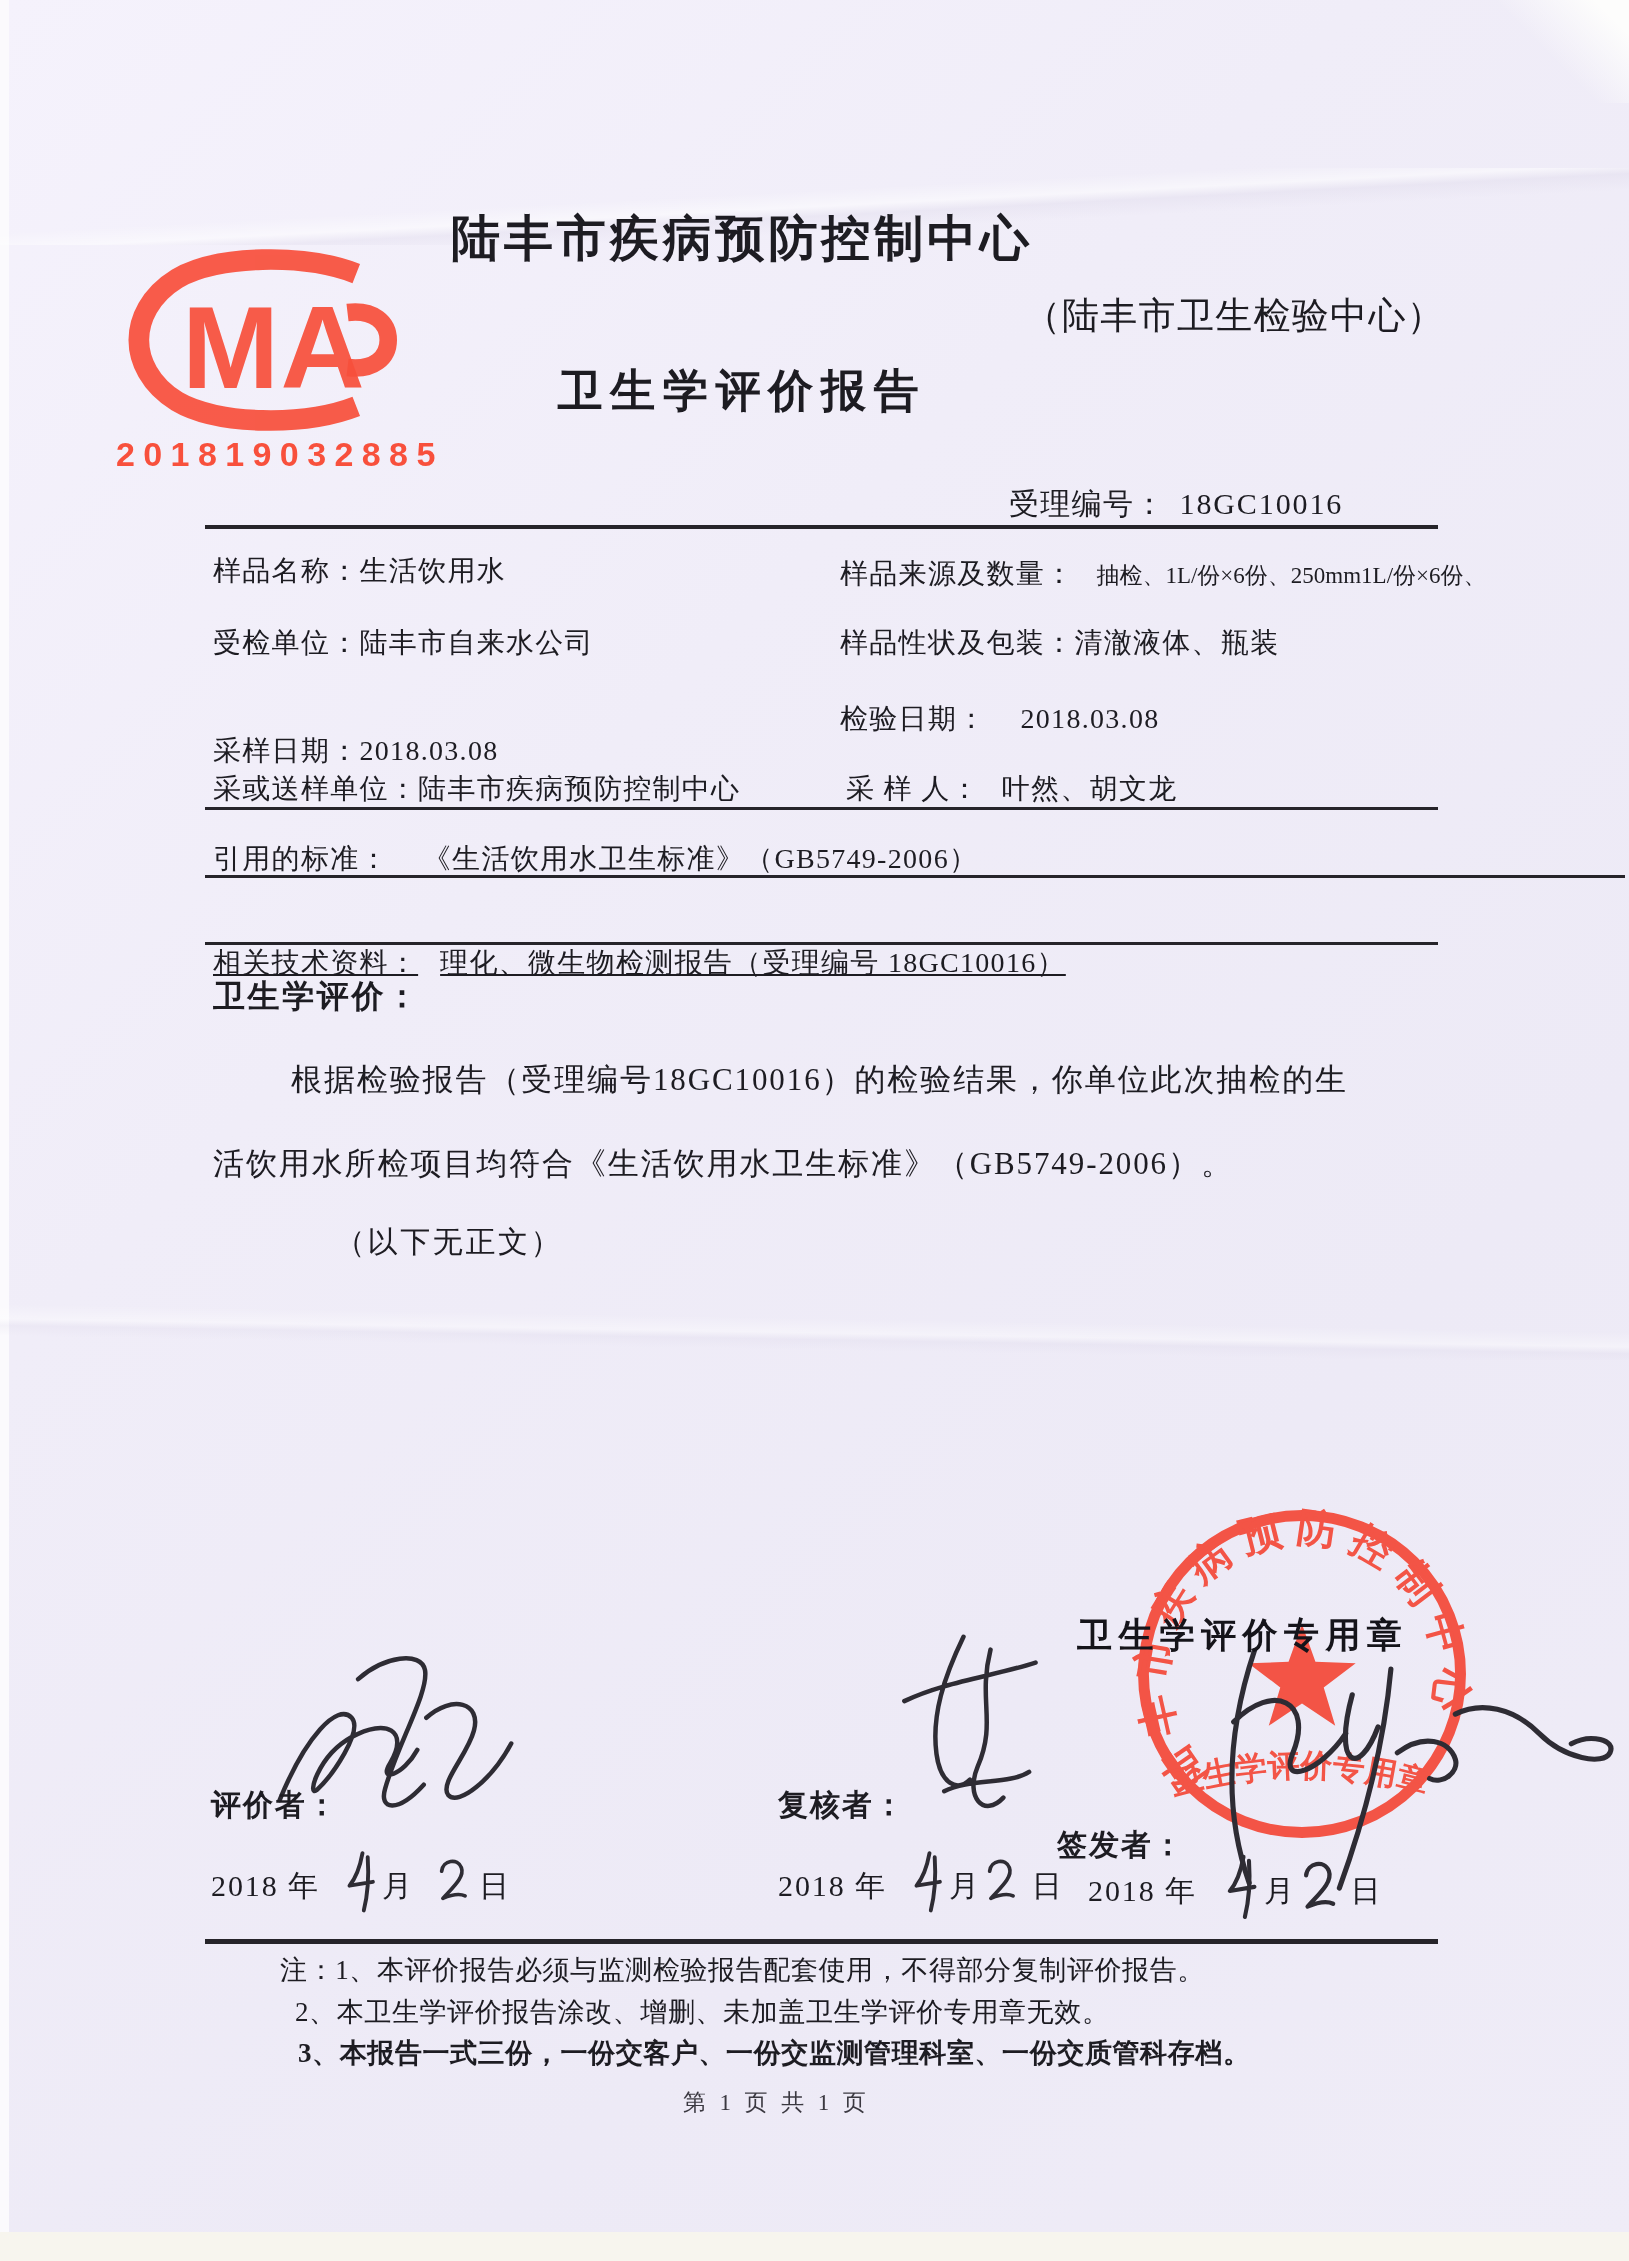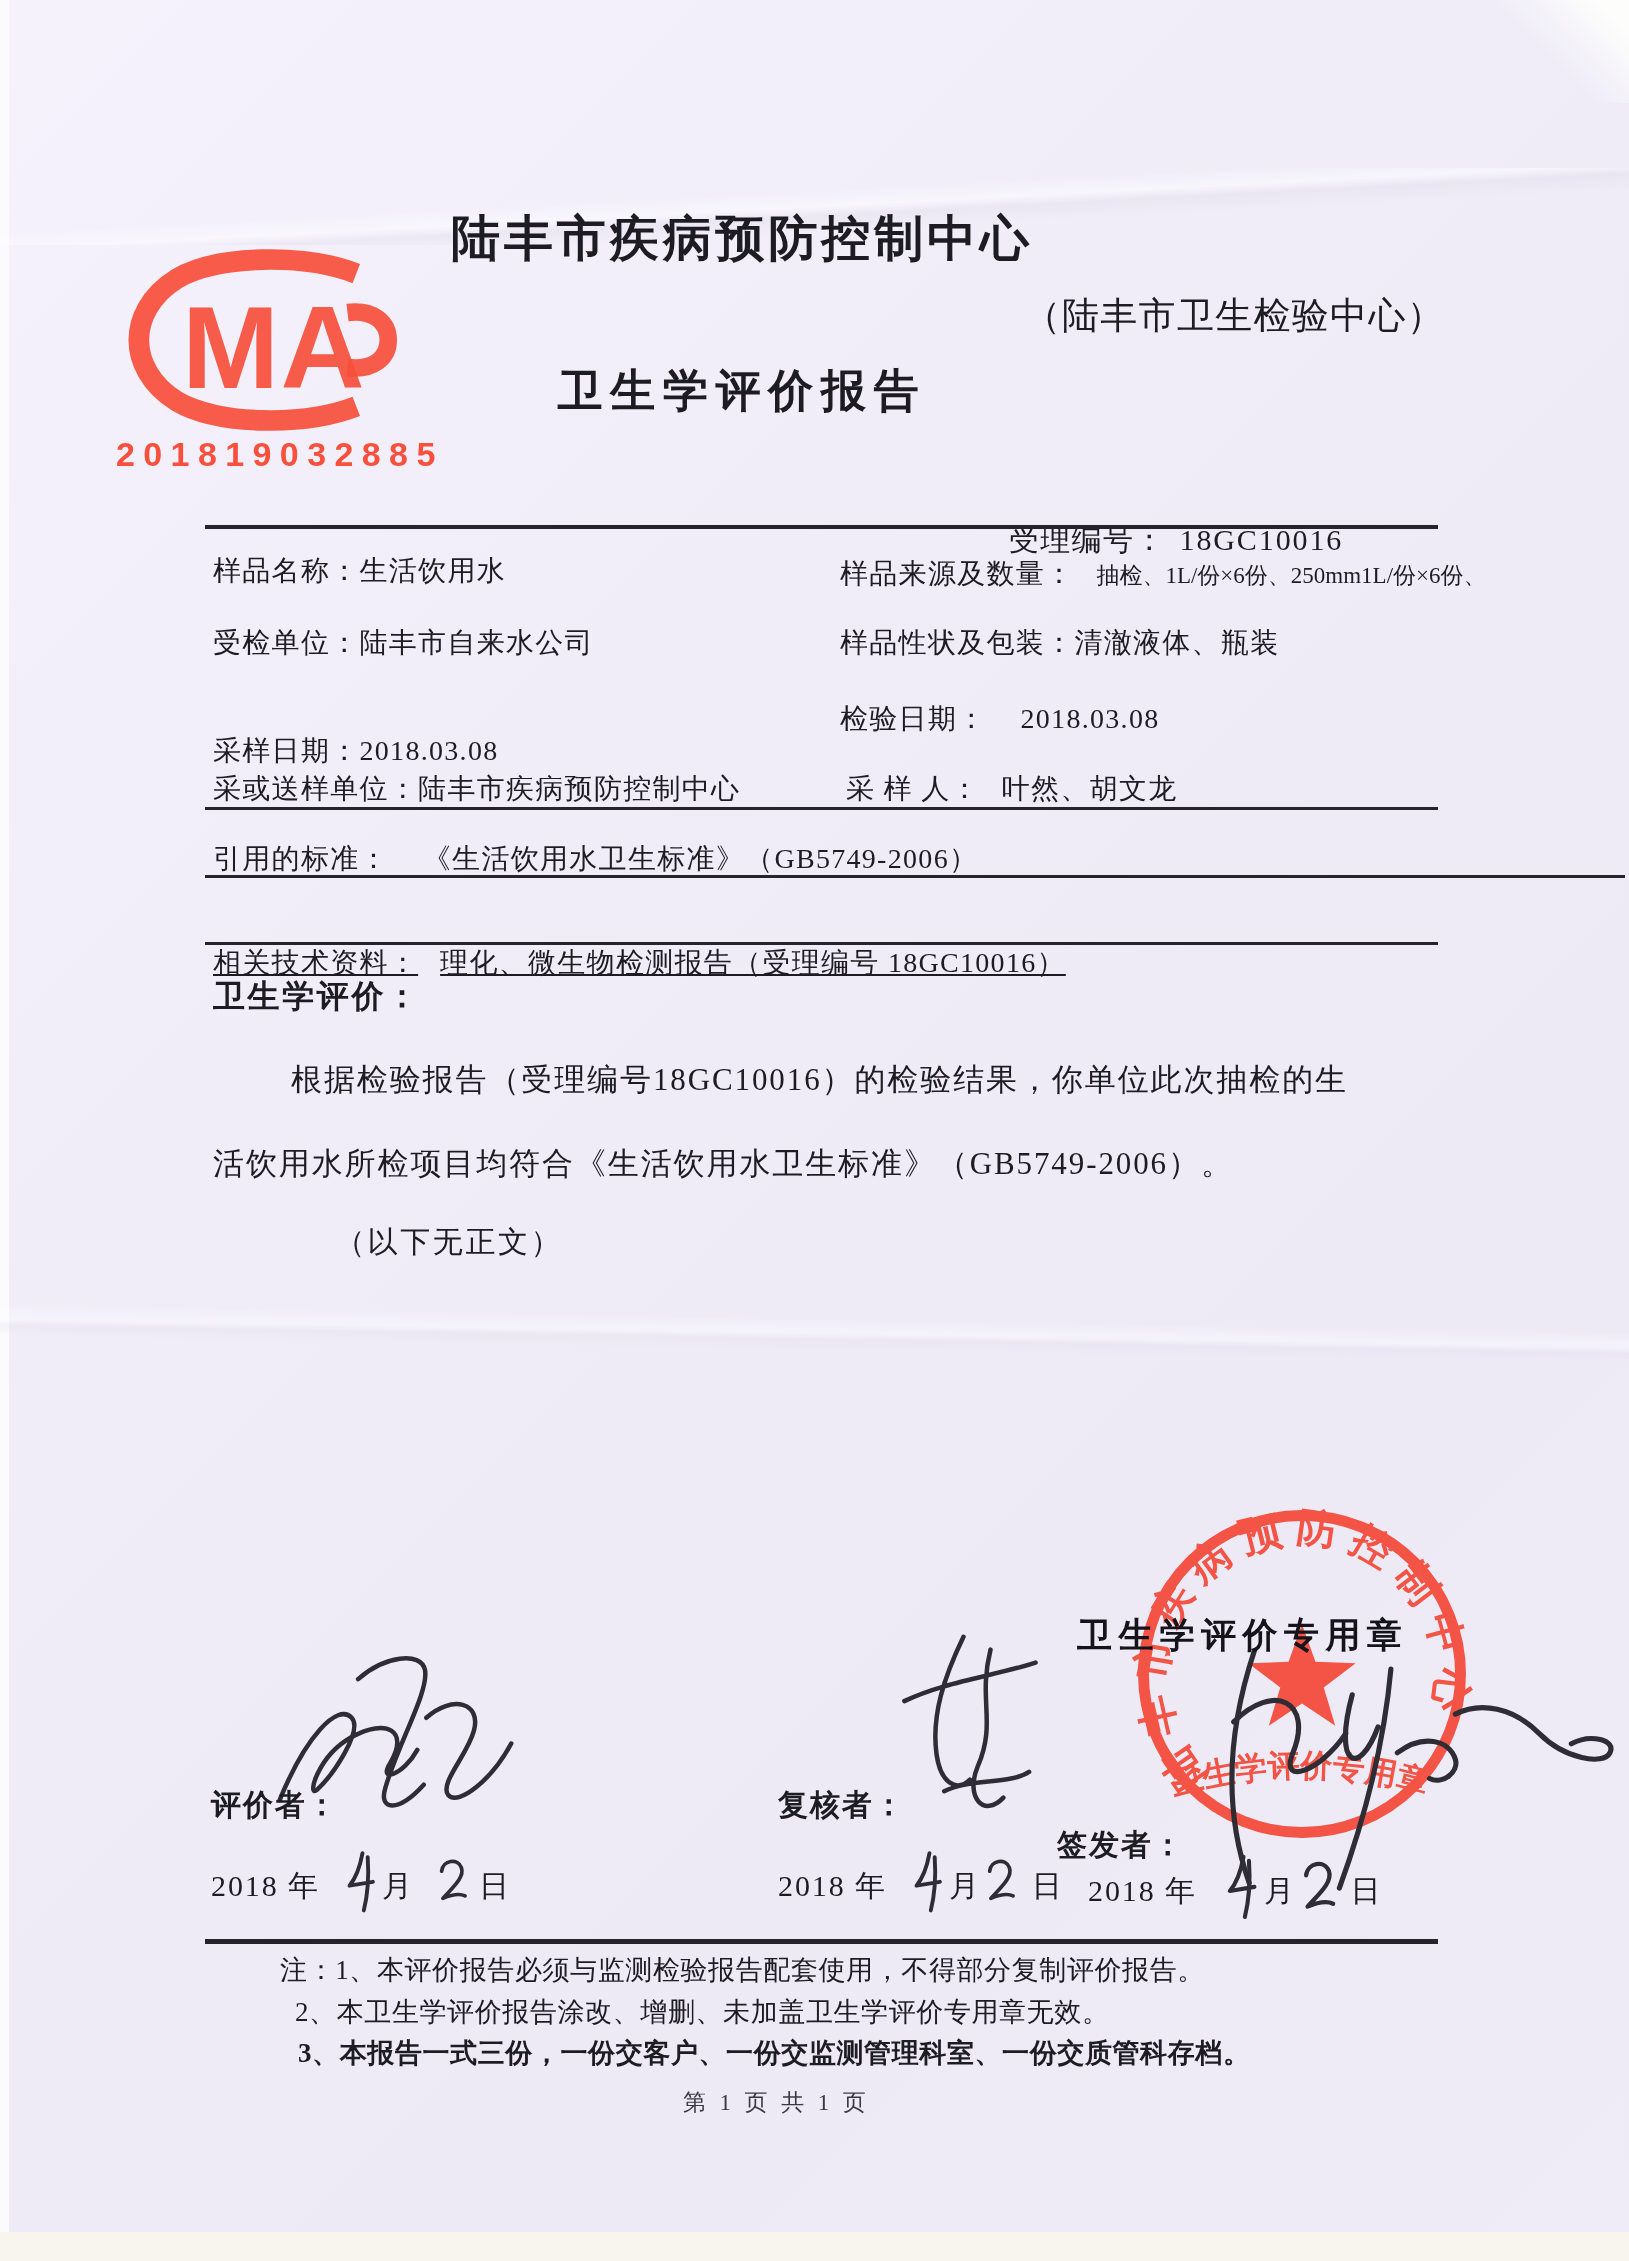--- a/index.html
+++ b/index.html
@@ -19,21 +19,21 @@
   .crease-2{left:0;top:1302px;width:1630px;height:58px;
     background:linear-gradient(181deg,rgba(255,255,255,0) 35%,rgba(255,255,255,.4) 52%,rgba(216,211,230,.2) 60%,rgba(255,255,255,0) 72%);}
 
   .title-org{left:39px;top:206px;width:1406px;text-align:center;
     font-size:49px;font-weight:700;letter-spacing:3.9px;}
   .title-sub{left:39px;top:291px;width:1406px;text-align:right;
     font-size:37px;font-weight:400;letter-spacing:1.3px;}
   .title-report{left:39px;top:361px;width:1406px;text-align:center;
     font-size:45px;font-weight:700;letter-spacing:7.7px;}
 
-  .accept{left:1009px;top:484px;font-size:30px;letter-spacing:1.3px;margin-top:36px;}
+  .accept{left:1009px;top:484px;font-size:30px;letter-spacing:1.3px;}
   .accept .val{margin-left:14px;letter-spacing:1.9px;}
 
   .hline{position:absolute;background:#26242a;}
   .line-a{left:205px;top:525px;width:1233px;height:3.9px;}
   .line-b{left:205px;top:807px;width:1233px;height:3.2px;}
   .line-c{left:205px;top:875px;width:1420px;height:3.2px;}
   .line-d{left:205px;top:942px;width:1233px;height:3.2px;}
   .line-e{left:205px;top:1939px;width:1233px;height:4.5px;}
 
   .frow{position:absolute;font-size:28px;letter-spacing:1.3px;white-space:nowrap;}

